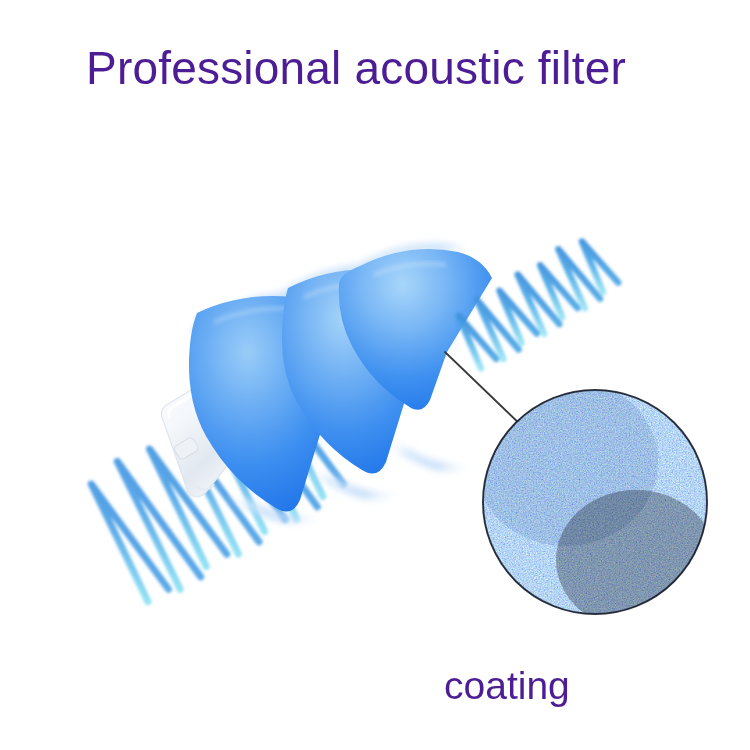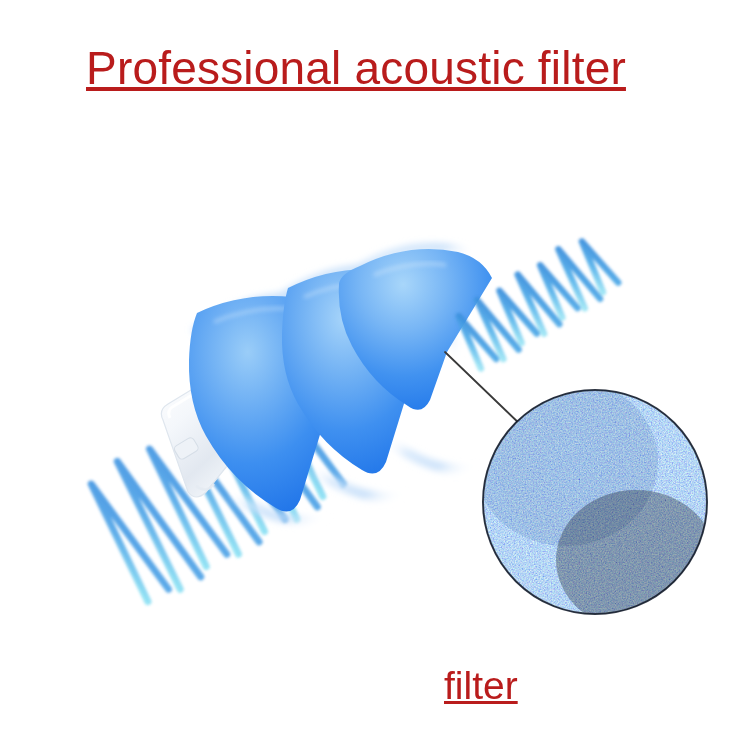--- a/index.html
+++ b/index.html
@@ -16,24 +16,23 @@
     font-family: "Liberation Sans", "DejaVu Sans", sans-serif;
   }
   #art {
     position: absolute;
     left: 0; top: 0;
     width: 750px;
     height: 750px;
   }
   .txt {
     position: absolute;
-    color: #b91c1c;
+    color: #4c1d95;
     white-space: nowrap;
     font-weight: 400;
-    text-decoration: underline;
   }
   #title {
     left: 86px;
     top: 41px;
     font-size: 46px;
     letter-spacing: 0.2px;
   }
   #cap-line-1 {
     left: 444px;
     top: 607px;
@@ -237,15 +236,15 @@
         <ellipse cx="636" cy="560" rx="80" ry="70" fill="#050a14" opacity="0.30"></ellipse>
       </g>
       <circle cx="595" cy="502" r="112" fill="none" stroke="#0a1322" stroke-width="2" opacity="0.85"></circle>
       <circle cx="595" cy="502" r="111" fill="none" stroke="#ffffff" stroke-width="1" opacity="0.10"></circle>
     </g>
   </svg>
 
   <div class="txt" id="title">Professional acoustic filter</div>
 
 
-  <div class="txt" id="cap-line-2">filter</div>
+  <div class="txt" id="cap-line-2">coating</div>
 
 </div>
 
 </body></html>

